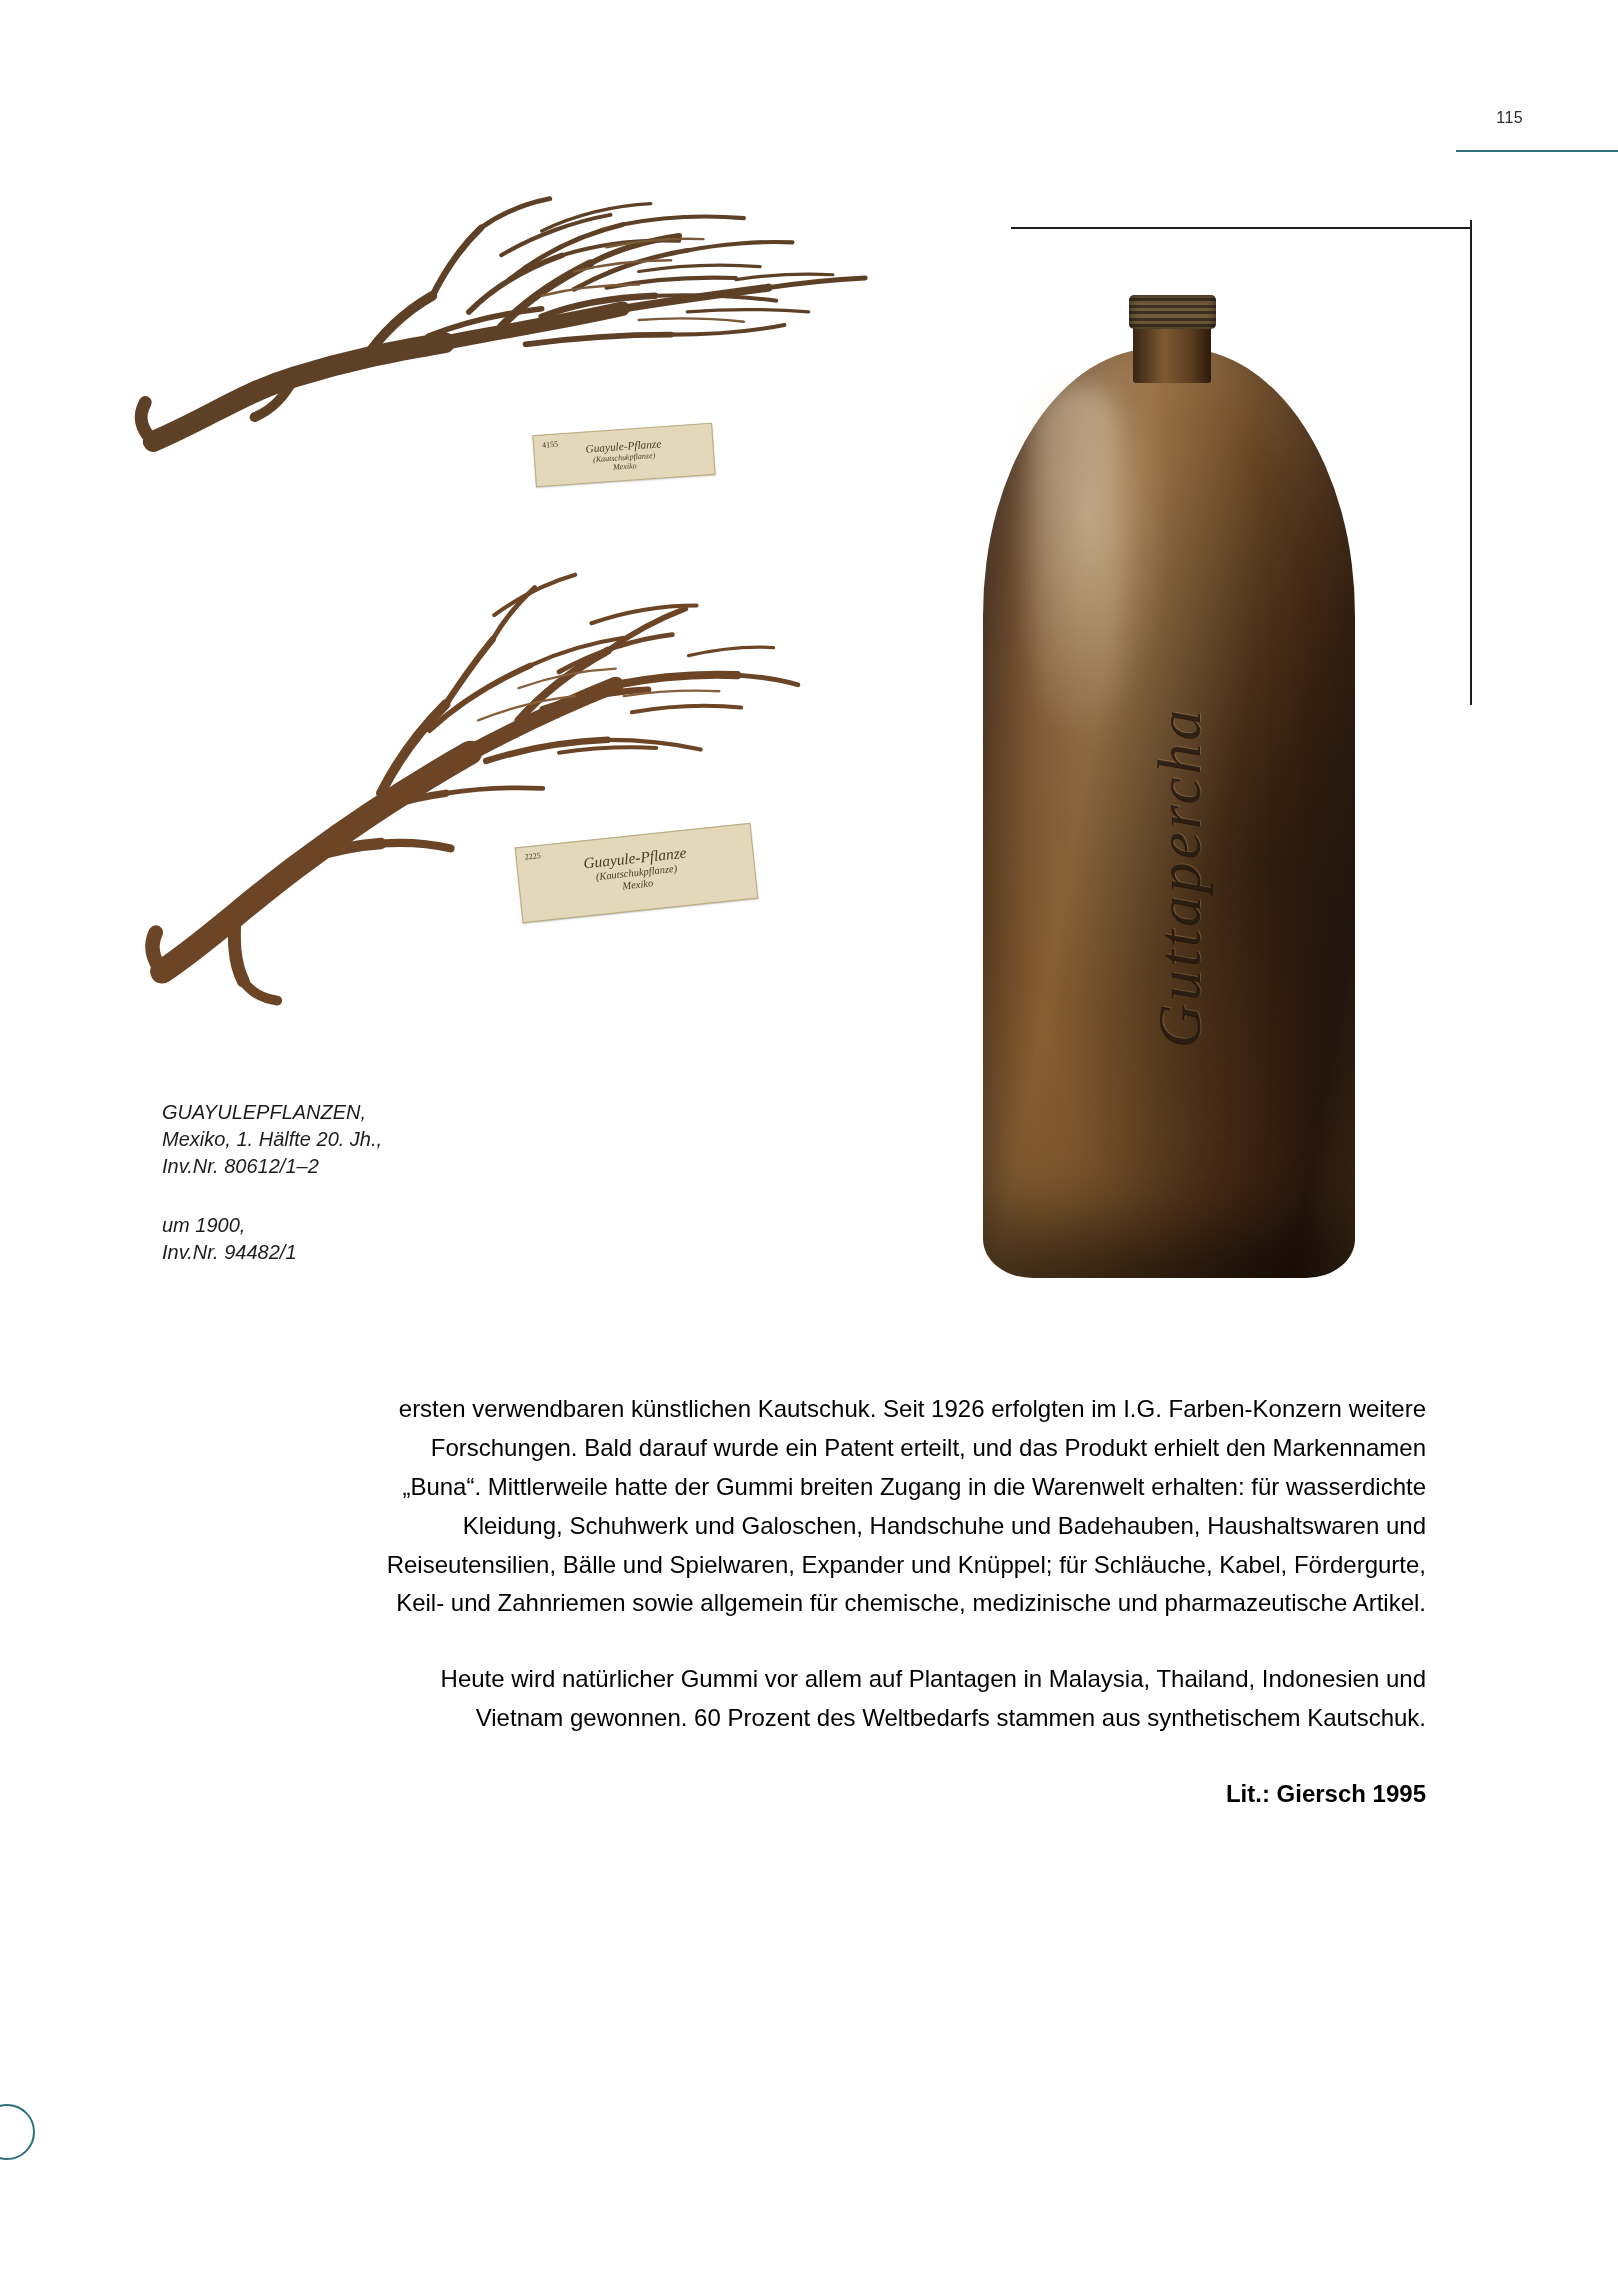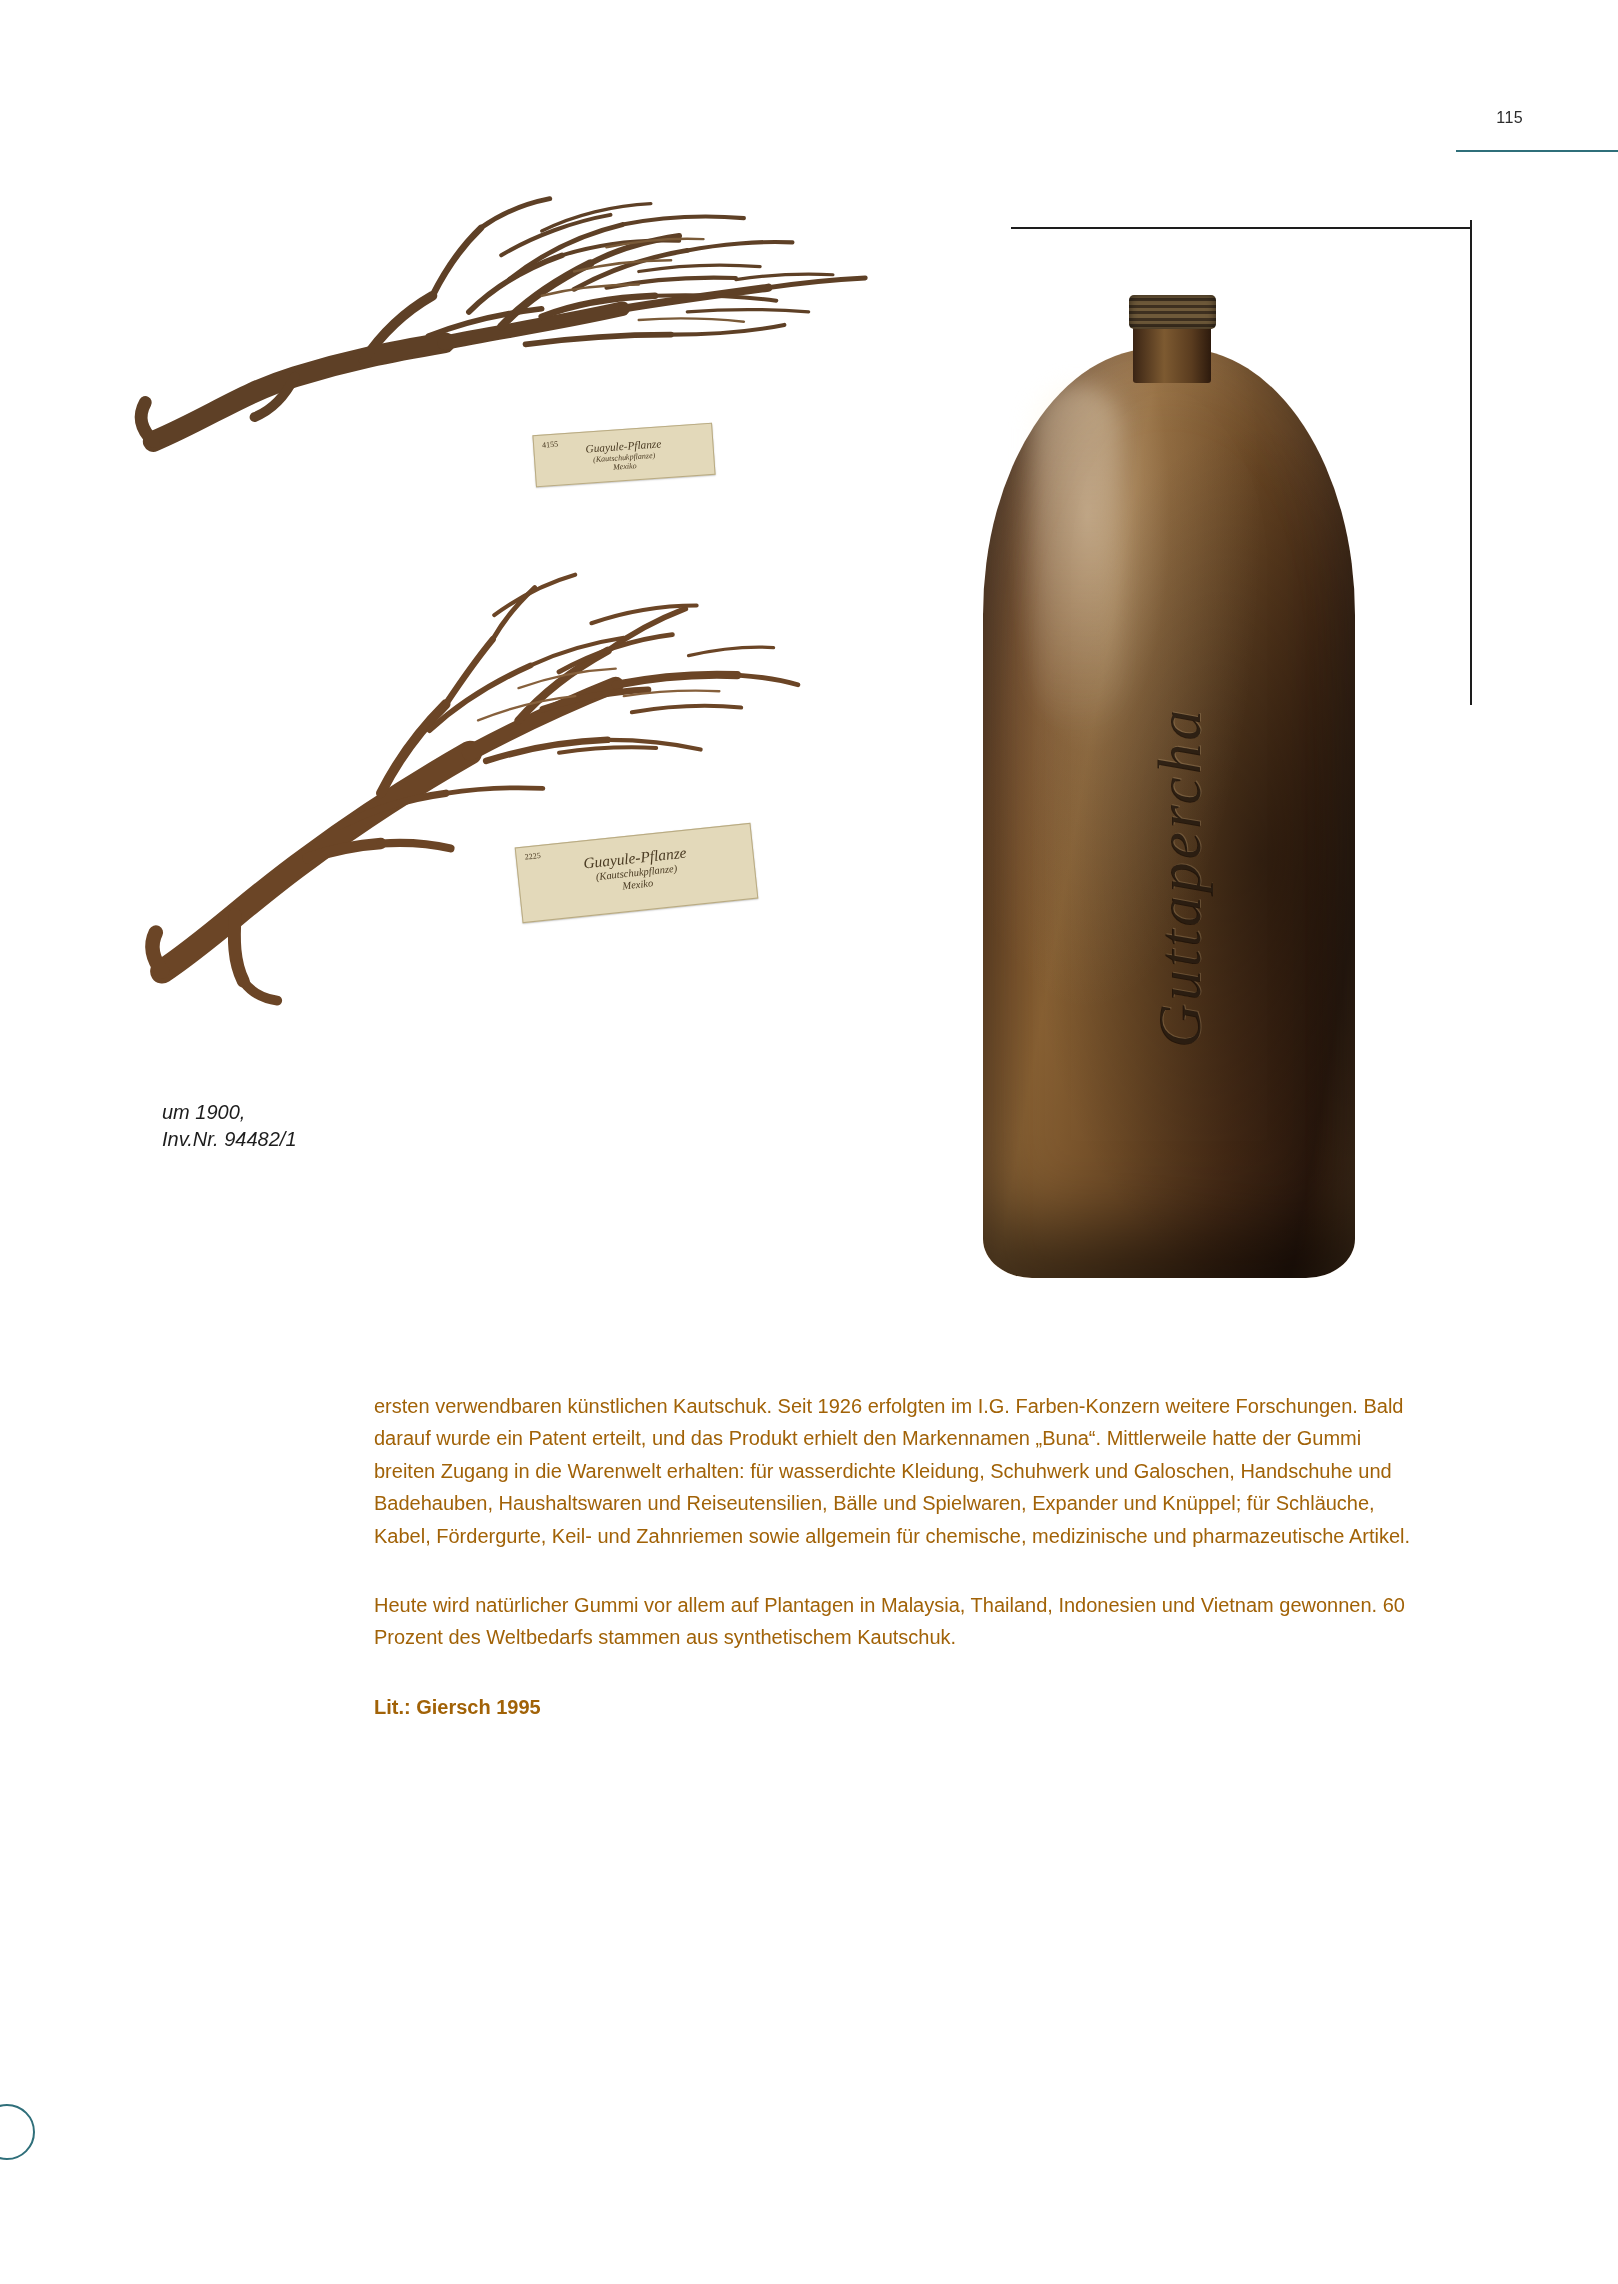--- a/index.html
+++ b/index.html
@@ -206,24 +206,24 @@
   }
   .caption-block { margin-bottom: 32px; }
   .caption-block div { white-space: nowrap; }
 
   
   .body-text {
     position: absolute;
     left: 374px;
     top: 1390px;
     width: 1052px;
-    font-size: 20px;
+    font-size: 24px;
     line-height: 1.62;
-    color: #a16207;
-    text-align: left;
+    color: #000000;
+    text-align: right;
   }
   .body-text p { margin: 0 0 37px 0; }
   .body-text p:last-child { margin-bottom: 0; font-weight: bold; }
 
   
   .corner-mark {
     position: absolute;
     left: -21px;
     top: 2104px;
     width: 52px;
@@ -342,20 +342,25 @@
     <div class="bottle-body"></div>
     <div class="bottle-shoulder-gloss"></div>
     <div class="bottle-neck"></div>
     <div class="bottle-cap"></div>
     <div class="bottle-script">Guttapercha</div>
   </div>
 </div>
 
 <div class="captions">
   <div class="caption-block">
+    <div>GUAYULEPFLANZEN,</div>
+    <div>Mexiko, 1. Hälfte 20. Jh.,</div>
+    <div>Inv.Nr. 80612/1–2</div>
+  </div>
+  <div class="caption-block">
     <div>um 1900,</div>
     <div>Inv.Nr. 94482/1</div>
   </div>
 </div>
 
 <div class="body-text">
   <p>ersten verwendbaren künstlichen Kautschuk. Seit 1926 erfolgten im I.G. Farben-Konzern weitere Forschungen. Bald darauf wurde ein Patent erteilt, und das Produkt erhielt den Markennamen „Buna“. Mittlerweile hatte der Gummi breiten Zugang in die Warenwelt erhalten: für wasserdichte Kleidung, Schuhwerk und Galoschen, Handschuhe und Badehauben, Haushaltswaren und Reiseutensilien, Bälle und Spielwaren, Expander und Knüppel; für Schläuche, Kabel, Fördergurte, Keil- und Zahnriemen sowie allgemein für chemische, medizinische und pharmazeutische Artikel.</p>
   <p>Heute wird natürlicher Gummi vor allem auf Plantagen in Malaysia, Thailand, Indonesien und Vietnam gewonnen. 60 Prozent des Weltbedarfs stammen aus synthetischem Kautschuk.</p>
   <p>Lit.: Giersch 1995</p>
 </div>

